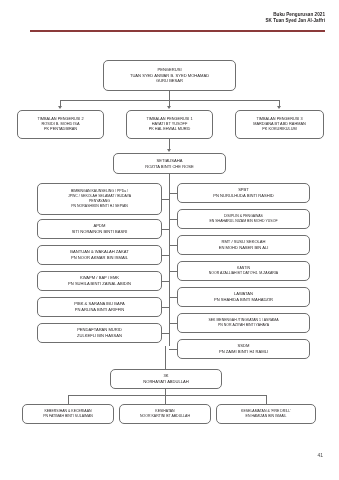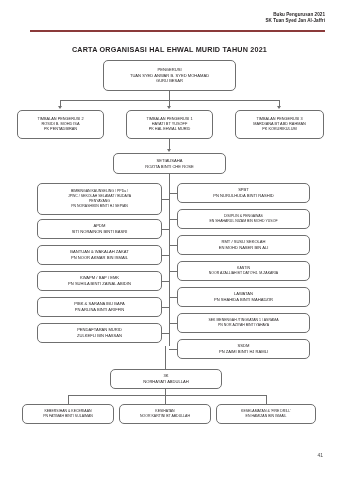--- a/index.html
+++ b/index.html
@@ -122,21 +122,20 @@
 <body>
 
 <div class="page">
 
   <div class="doc-header">
     <div>Buku Pengurusan 2021</div>
     <div>SK Tuan Syed Jan Al-Jaffri</div>
   </div>
   <div class="header-rule" style="background: rgb(139, 58, 58);"></div>
 
-  <div class="chart-title">CARTA ORGANISASI HAL EHWAL MURID TAHUN 2021</div>
 
   <div class="node" style="left:103px; top:60px; width:133px; height:31px;">
     <span class="ln title">PENGERUSI</span>
     <span class="ln">TUAN SYED ANWAR B. SYED MOHAMAD</span>
     <span class="ln">GURU BESAR</span>
   </div>
 
   <div class="vline" style="left:169px; top:91px; height:9px;"></div>
 
   <div class="hline" style="left:60px; top:100px; width:219px;"></div>

